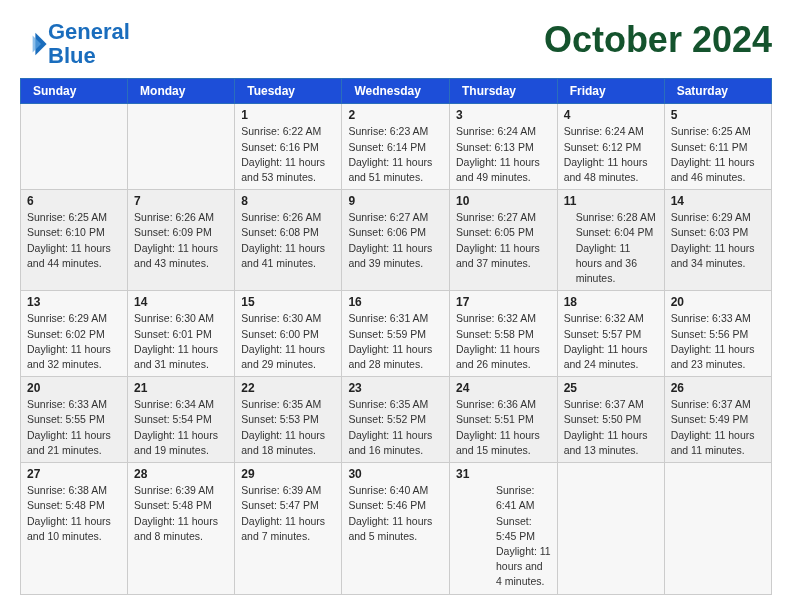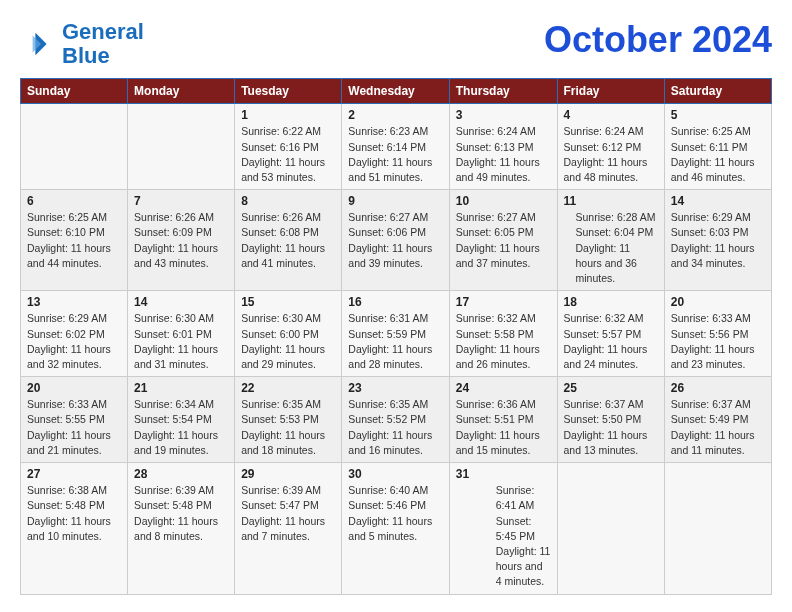--- a/index.html
+++ b/index.html
@@ -12,58 +12,58 @@
     }
     .header {
       display: flex;
       justify-content: space-between;
       align-items: flex-start;
       margin-bottom: 10px;
     }
     .logo {
       display: flex;
       align-items: center;
-      gap: 14px;
+      gap: 0;
     }
     .logo-text {
       font-size: 22px;
       font-weight: bold;
       color: #333;
       line-height: 1.1;
     }
     .logo-text span {
       color: #1a6dbd;
     }
     .logo-icon {
       width: 28px;
       height: 28px;
     }
     .title-block {
       text-align: right;
     }
     .month-title {
       font-size: 36px;
       font-weight: bold;
-      color: #1d4ed8;
+      color: #14532d;
       line-height: 1.1;
     }
     .subtitle {
       font-size: 16px;
       color: #555;
     }
     table {
       width: 100%;
       border-collapse: collapse;
       font-size: 11px;
     }
     thead tr th {
-      background: #7f1d1d;
+      background: #1d4ed8;
       color: #fff;
       text-align: left;
-      padding: 5px 6px;
+      padding: 5px 12px;
       font-size: 12px;
       font-weight: bold;
       border: 1px solid #2a6ebb;
     }
     tbody tr td {
       border: 1px solid #ccc;
       vertical-align: top;
       padding: 4px 6px;
       height: 80px;
       width: 108px;

